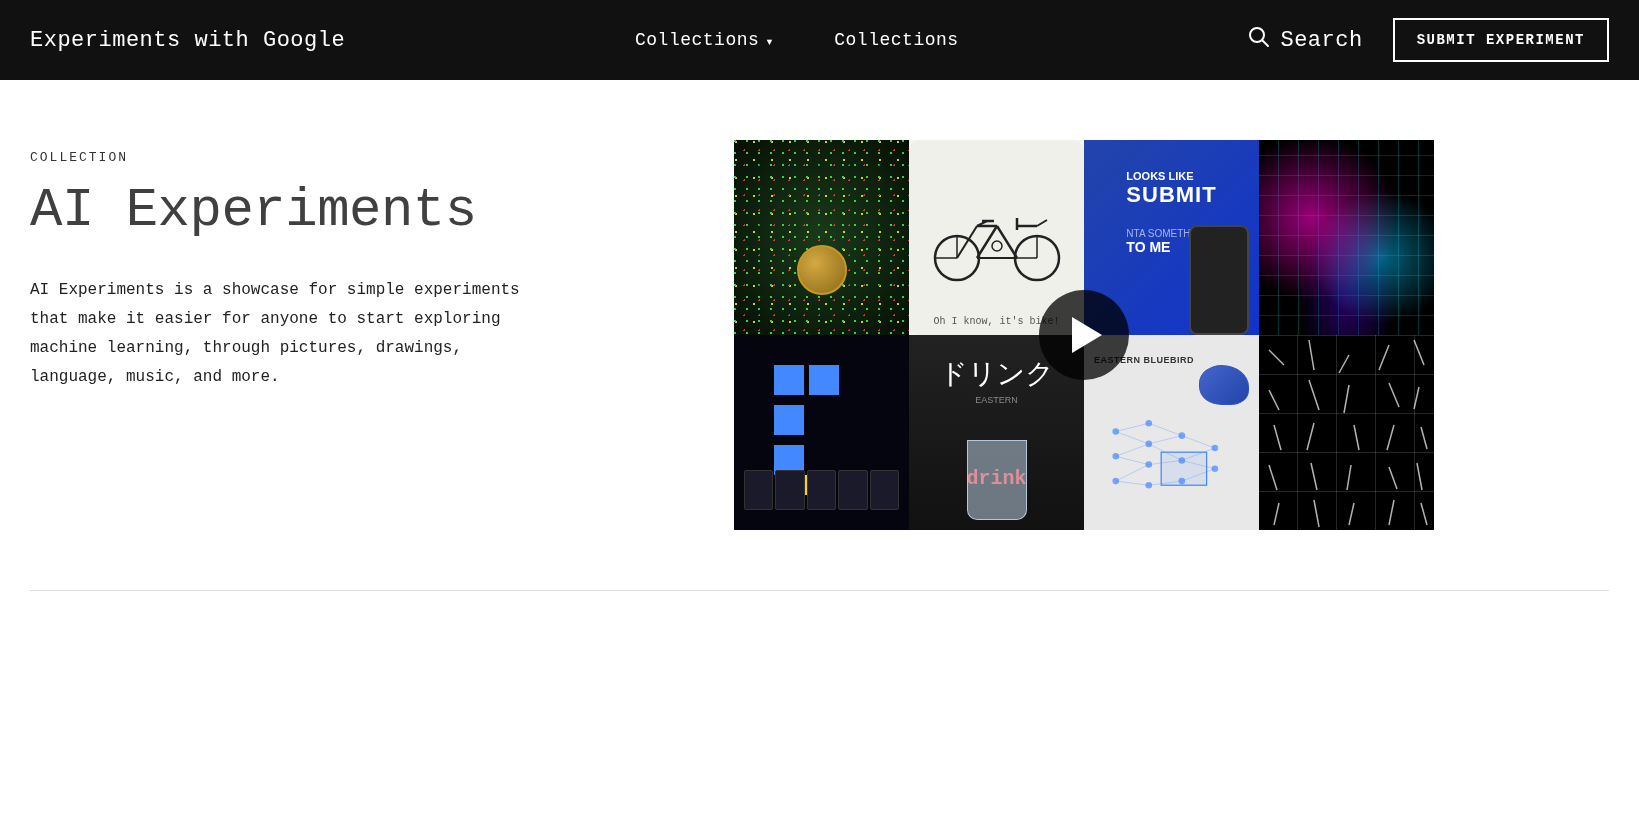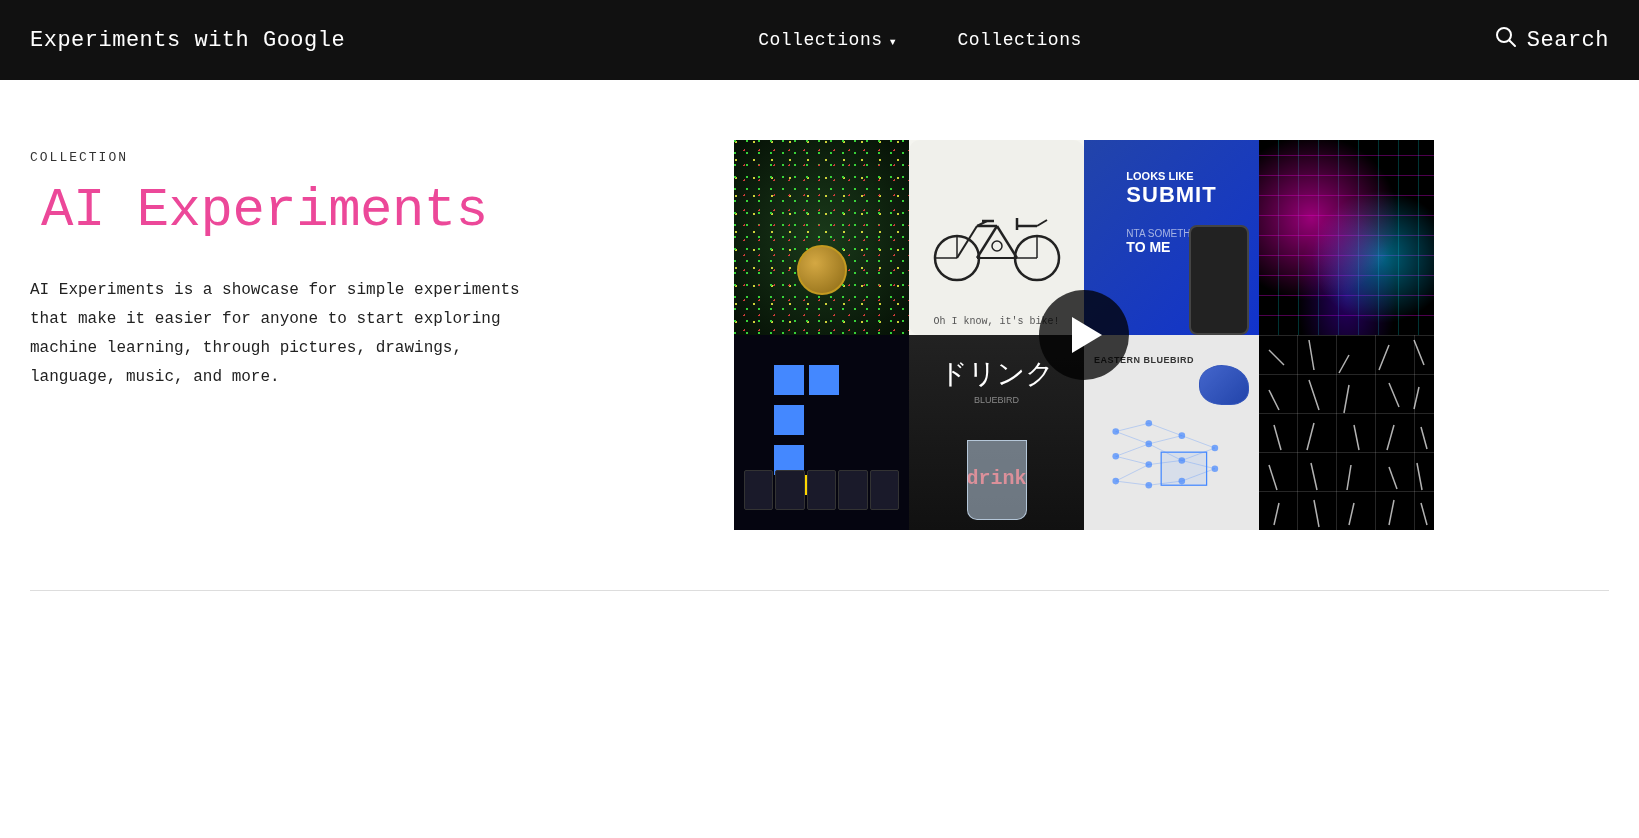--- a/index.html
+++ b/index.html
@@ -113,25 +113,24 @@
       letter-spacing: 2px;
       color: #333;
       margin-bottom: 16px;
       font-weight: 400;
     }
 
     .page-title {
       font-family: 'Courier New', Courier, monospace;
       font-size: 54px;
       font-weight: 300;
-      color: #ec4899;
+      color: #404040;
       margin-bottom: 36px;
       line-height: 1.1;
       letter-spacing: -0.5px;
-      margin-left: 11px;
     }
 
     .page-description {
       font-family: 'Courier New', Courier, monospace;
       font-size: 16px;
       line-height: 1.8;
       color: #222;
       max-width: 600px;
     }
 
@@ -532,20 +531,21 @@
   <div class="header-search">
     <span class="search-icon-wrap">
       <svg width="22" height="22" viewBox="0 0 22 22" fill="none">
         <circle cx="9" cy="9" r="7" stroke="white" stroke-width="2"></circle>
         <line x1="14.5" y1="14.5" x2="20" y2="20" stroke="white" stroke-width="2" stroke-linecap="round"></line>
       </svg>
     </span>
     <span class="search-label">Search</span>
   </div>
 
+  <button class="submit-btn">SUBMIT EXPERIMENT</button>
 </header>
 
 <main>
 
   <div class="content-left">
     <div class="collection-label">COLLECTION</div>
     <h1 class="page-title">AI Experiments</h1>
     <p class="page-description" style="white-space: pre-line;">AI Experiments is a showcase for simple experiments
 that make it easier for anyone to start exploring
 machine learning, through pictures, drawings,
@@ -629,21 +629,21 @@
             <div class="key"></div>
             <div class="key"></div>
           </div>
         </div>
       </div>
 
       <div class="grid-cell cell-6">
         <div class="cell-6-inner">
           <div class="japanese-bg"></div>
           <div class="japanese-text">ドリンク</div>
-          <div class="japanese-sub">BLUEBIRD</div>
+          <div class="japanese-sub">EASTERN</div>
           <div class="drink-label">drink</div>
           <div class="cup"></div>
         </div>
       </div>
 
       <div class="grid-cell cell-7">
         <div class="cell-7-inner">
           <div class="eastern-bluebird-label">
             <span>EASTERN BLUEBIRD</span>
           </div>

